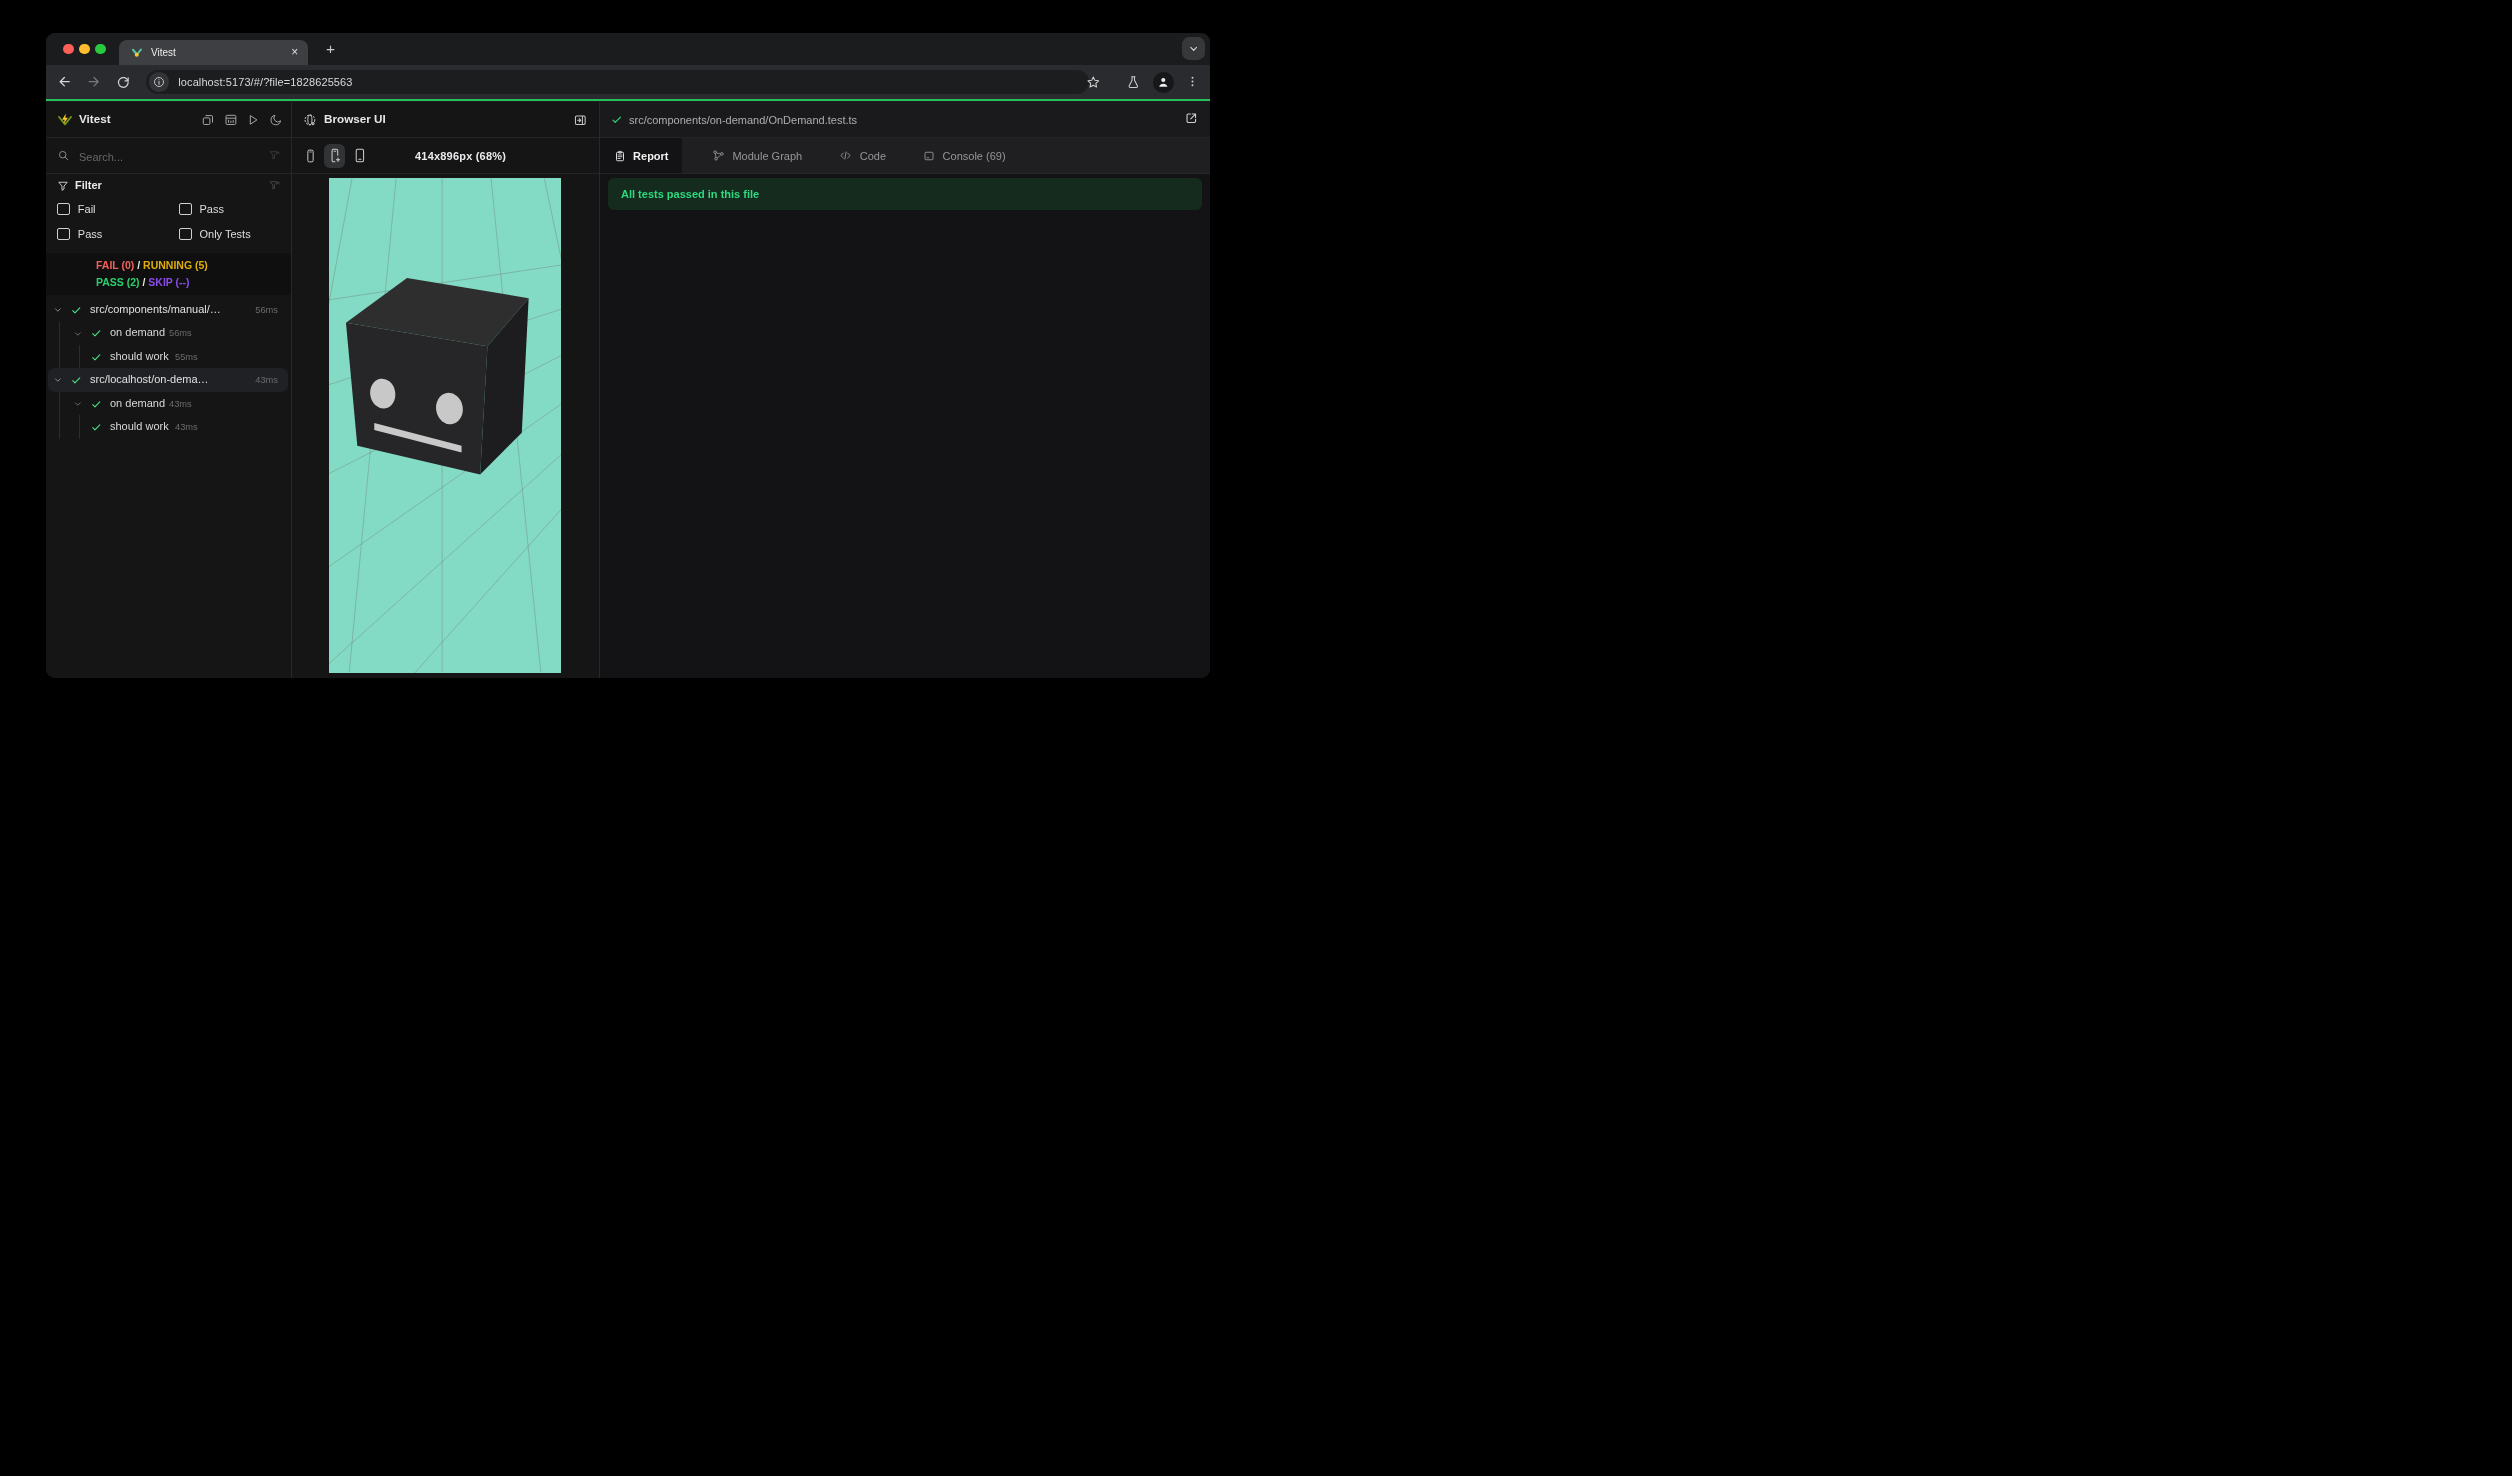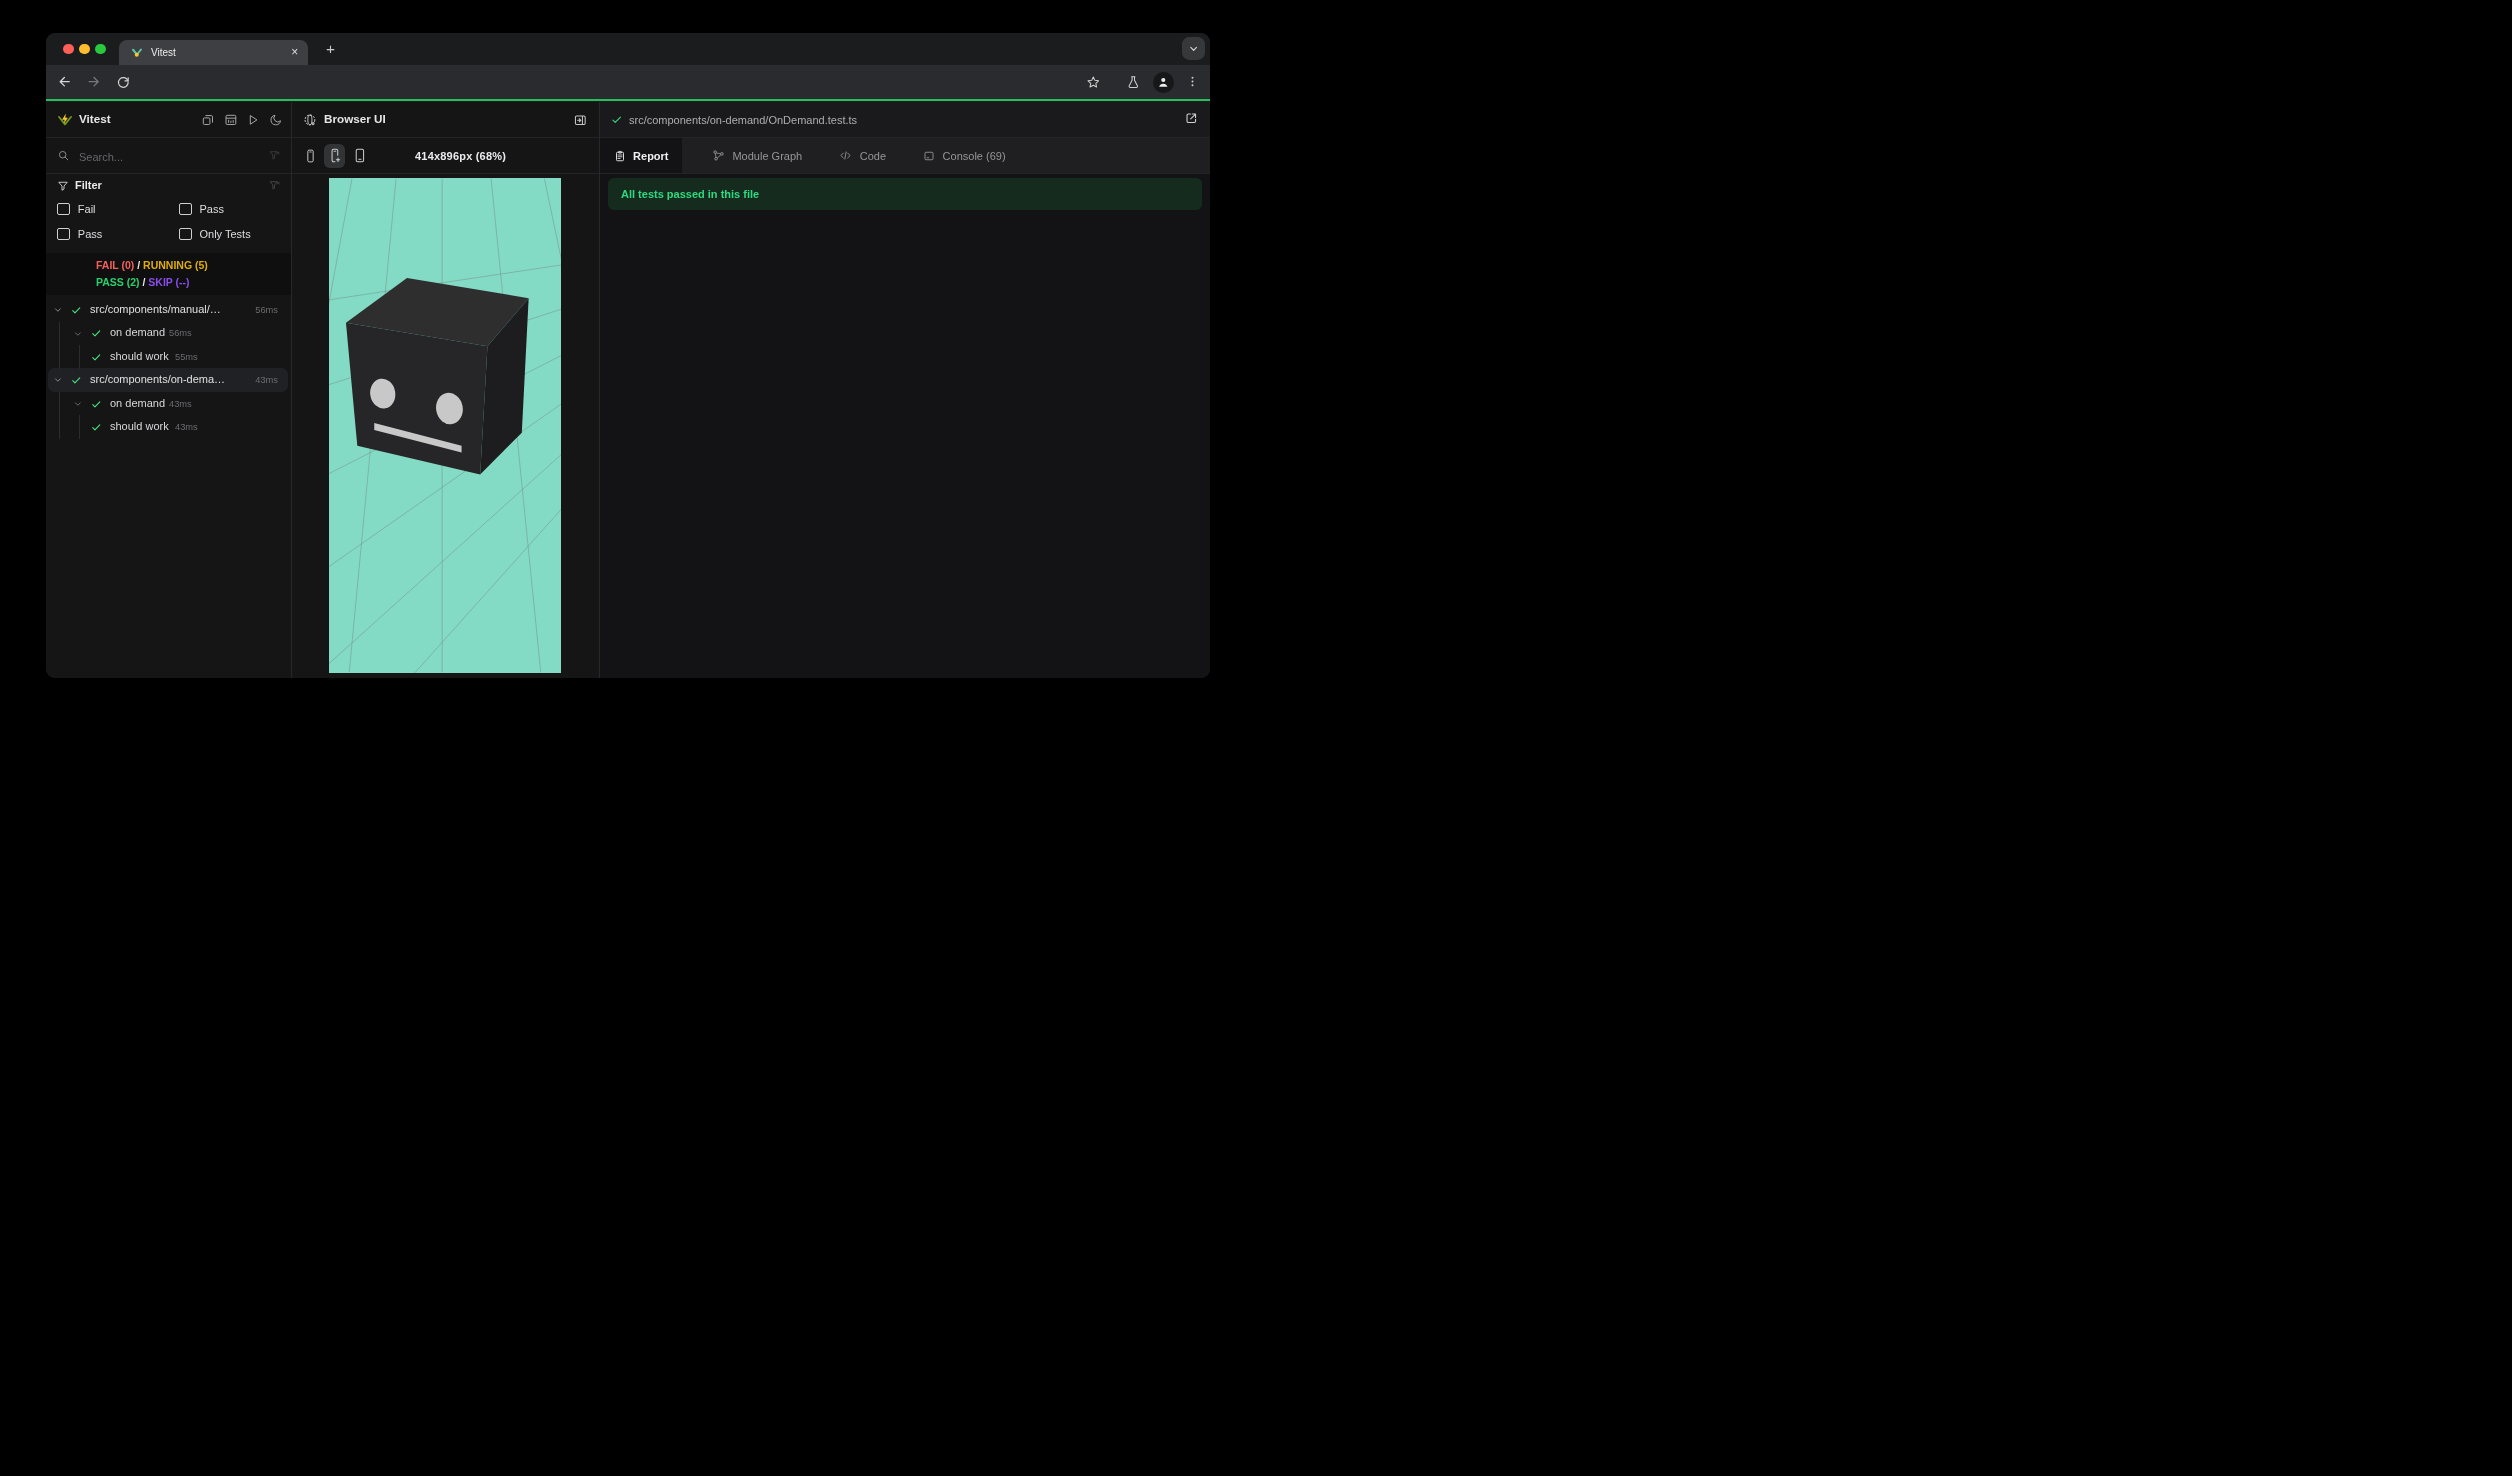--- a/index.html
+++ b/index.html
@@ -115,20 +115,30 @@
       <svg width="15.4" height="15.4" viewBox="0 0 24 24">
           <path d="M5 12h14M12.5 5.5 19 12l-6.5 6.5" fill="none" stroke="#77787b" stroke-width="2" stroke-linecap="round" stroke-linejoin="round"></path>
         </svg>
     </div>
     <div class="navbtn" style="left:68px">
       <svg width="14.6" height="14.6" viewBox="0 0 24 24">
           <path d="M20 4.5v5.2h-5.2" fill="none" stroke="#d2d2d2" stroke-width="2" stroke-linecap="round" stroke-linejoin="round"></path>
           <path d="M19.6 9.7A8 8 0 1 0 20 12" fill="none" stroke="#d2d2d2" stroke-width="2" stroke-linecap="round"></path>
         </svg>
     </div>
+    <div class="urlpill">
+      <div class="info-badge">
+        <svg width="12" height="12" viewBox="0 0 24 24">
+            <circle cx="12" cy="12" r="9" fill="none" stroke="#d0d0d0" stroke-width="1.8"></circle>
+            <line x1="12" y1="11" x2="12" y2="16.5" stroke="#d0d0d0" stroke-width="2" stroke-linecap="round"></line>
+            <circle cx="12" cy="7.5" r="1.2" fill="#d0d0d0"></circle>
+          </svg>
+      </div>
+      <span class="url-text">localhost:5173/#/?file=1828625563</span>
+    </div>
     <div class="chromeicon" style="left:1038px">
       <svg width="14.6" height="14.6" viewBox="0 0 24 24">
           <path d="M12 3.2l2.6 5.6 6.1.8-4.5 4.2 1.2 6-5.4-3-5.4 3 1.2-6L3.3 9.6l6.1-.8z" fill="none" stroke="#cfcfcf" stroke-width="1.7" stroke-linejoin="round"></path>
         </svg>
     </div>
     <div class="chromeicon" style="left:1078px">
       <svg width="14.6" height="14.6" viewBox="0 0 24 24">
           <path d="M9.2 3h5.6M10 3v5.6L5.3 17.8A2 2 0 0 0 7.1 20.7h9.8a2 2 0 0 0 1.8-2.9L14 8.6V3" fill="none" stroke="#cfcfcf" stroke-width="1.7" stroke-linecap="round" stroke-linejoin="round"></path>
         </svg>
     </div>
@@ -261,21 +271,21 @@
         </div>
 
         <div class="trow" style="top:70px">
           <div class="selbg"></div>
           <svg class="tchev" style="left:7.3px" width="9.7" height="9.7" viewBox="0 0 24 24">
               <path d="M6 9.5l6 6 6-6" fill="none" stroke="currentColor" stroke-width="2.4" stroke-linecap="round" stroke-linejoin="round"></path>
             </svg>
           <svg class="tchk" style="left:25px" width="10.5" height="10.5" viewBox="0 0 24 24">
               <path d="M4 13l5 5L20 6.5" fill="none" stroke="currentColor" stroke-width="2.6" stroke-linecap="round" stroke-linejoin="round"></path>
             </svg>
-          <span class="lbl" style="left:44px;color:#e0e0e2">src/components/on-dema…</span>
+          <span class="lbl" style="left:44px;color:#e0e0e2">src/localhost/on-dema…</span>
           <span class="dur durR">43ms</span>
         </div>
 
         <div class="trow" style="top:94px">
           <svg class="tchev" style="left:27px;color:#6e6e70" width="9.7" height="9.7" viewBox="0 0 24 24">
               <path d="M6 9.5l6 6 6-6" fill="none" stroke="currentColor" stroke-width="2.4" stroke-linecap="round" stroke-linejoin="round"></path>
             </svg>
           <svg class="tchk" style="left:45px" width="10.5" height="10.5" viewBox="0 0 24 24">
               <path d="M4 13l5 5L20 6.5" fill="none" stroke="currentColor" stroke-width="2.6" stroke-linecap="round" stroke-linejoin="round"></path>
             </svg>

